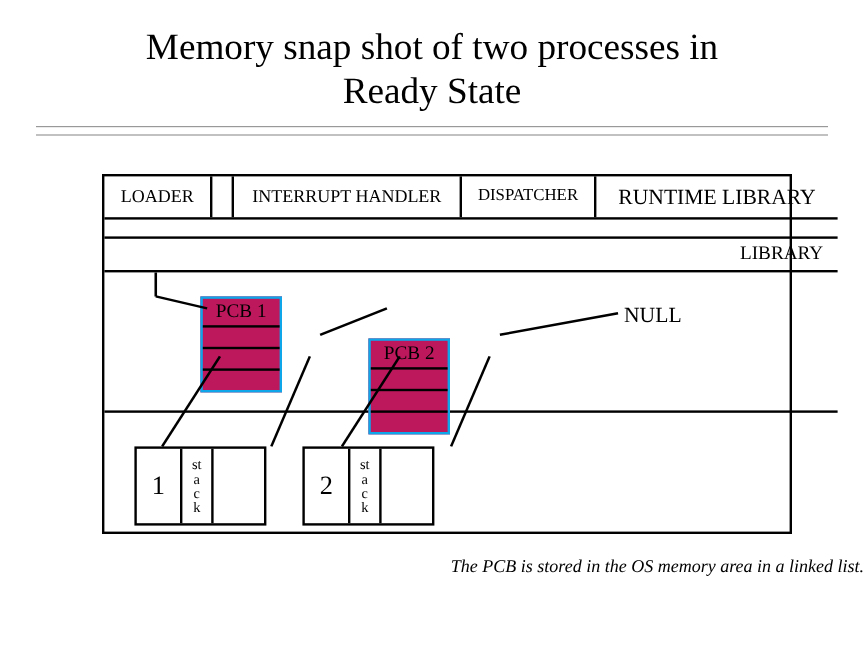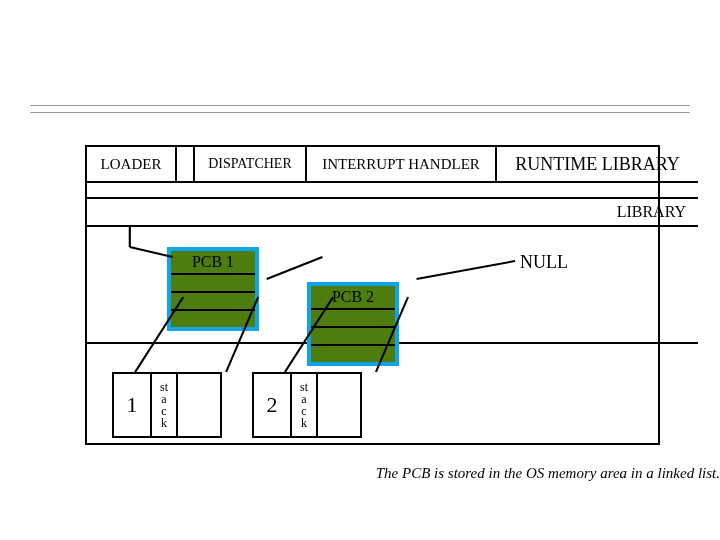--- a/index.html
+++ b/index.html
@@ -116,24 +116,24 @@
     position: absolute;
     left: 0;
     right: 0;
     top: 195px;
     border-top: 2px solid #000;
   }
 
   
   .pcb {
     position: absolute;
-    width: 92px;
-    border: 4px solid #0ea5e9;
-    box-sizing: border-box;
-    background: #4d7c0f;
+    width: 68px;
+    border: 2px solid #0ea5e9;
+    box-sizing: border-box;
+    background: #be185d;
   }
   .pcb-title {
     text-align: center;
     font-size: 16px;
     border-bottom: 2px solid #000;
     padding: 2px 0;
   }
   .pcb-row {
     height: 16px;
     border-bottom: 2px solid #000;
@@ -205,30 +205,32 @@
     text-align: right;
     font-size: 15px;
     font-style: italic;
   }
 </style>
 </head>
 <body>
 
 <div class="slide">
 
+  <div class="title">Memory snap shot of two processes in
+Ready State</div>
   <div class="title-rule"></div>
 
   <div class="mem">
     <div class="mem-inner">
 
       <div class="top-row">
         <div class="top-cell c-loader">LOADER</div>
         <div class="top-cell c-gap1"></div>
+        <div class="top-cell c-inth">INTERRUPT HANDLER</div>
         <div class="top-cell c-dispatch">DISPATCHER</div>
-        <div class="top-cell c-inth">INTERRUPT HANDLER</div>
         <div class="top-cell c-runtime">RUNTIME LIBRARY</div>
       </div>
 
       <div class="ready-row">
         <div class="ready-rest">
           <span class="running-label">LIBRARY</span>
         </div>
       </div>
 
       <div class="hline"></div>

